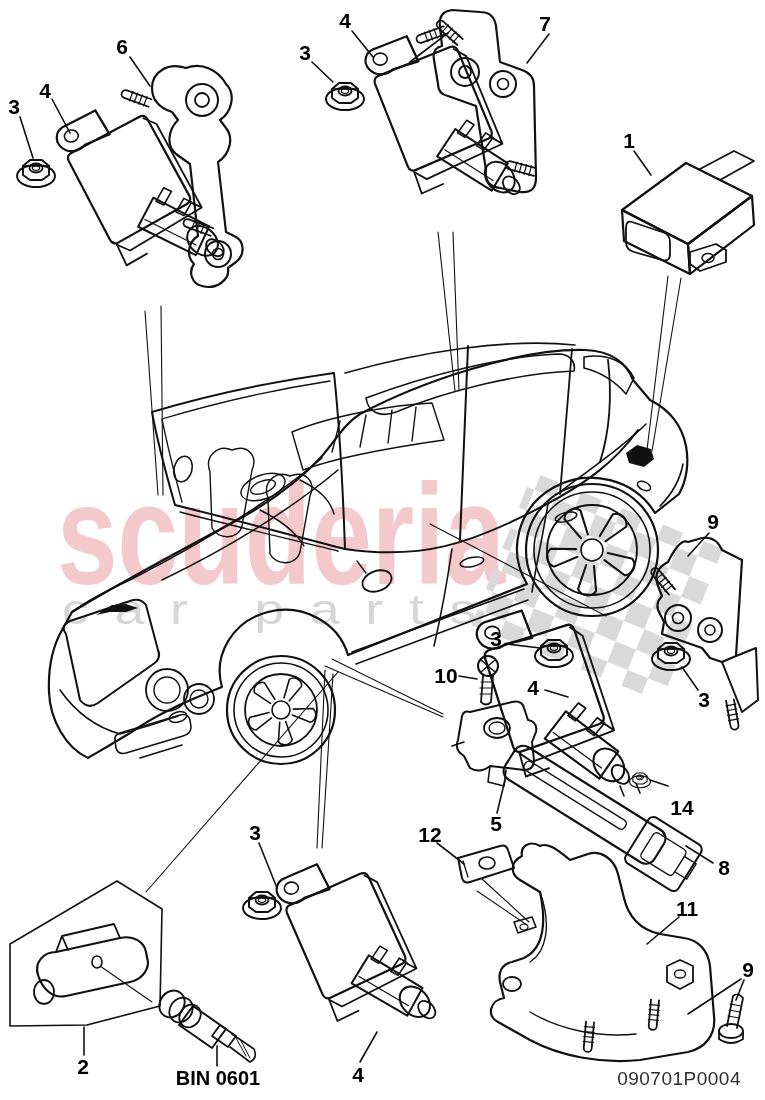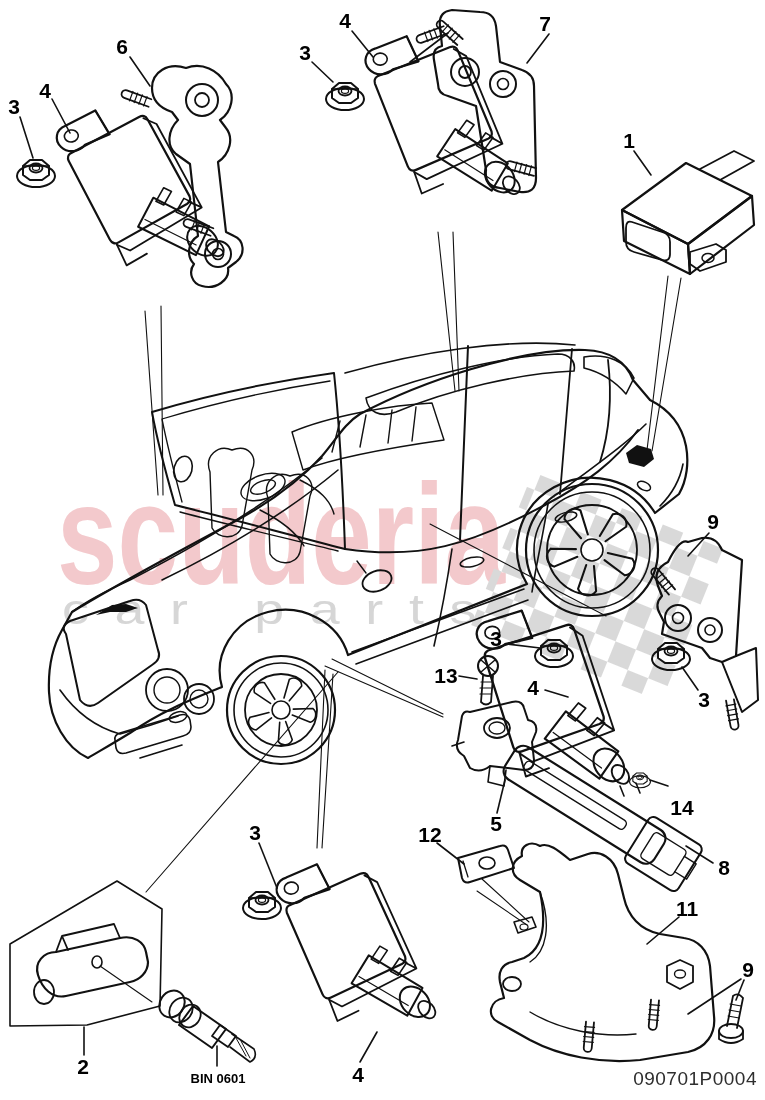--- a/index.html
+++ b/index.html
@@ -1,21 +1,21 @@
 <!DOCTYPE html>
 <html><head>
 <meta charset="utf-8">
 <style>
   html,body{margin:0;padding:0;background:#fff;}
   .stage{position:relative;width:765px;height:1100px;background:#ffffff;overflow:hidden;
          font-family:"Liberation Sans",sans-serif;}
   .stage svg{position:absolute;left:0;top:0;}
   .callout{position:absolute;transform:translate(-50%,-50%);font-weight:bold;font-size:21px;
            color:#000;line-height:1;}
-  .bin-label{position:absolute;transform:translate(-50%,-50%);font-weight:bold;font-size:13px;color:#000;}
+  .bin-label{position:absolute;transform:translate(-50%,-50%);font-weight:bold;font-size:20px;color:#000;}
   .drawing-number{position:absolute;font-size:19px;color:#2e2e2e;letter-spacing:.5px;}
   .ln{stroke:#111;fill:none;stroke-linecap:round;stroke-linejoin:round;}
 </style>
 </head>
 <body>
 
 <div class="stage">
 
 <svg width="765" height="1100" viewBox="0 0 765 1100">
   <defs>
@@ -302,31 +302,31 @@
 <div>
       <div class="callout" style="left: 122px; top: 46px;">6</div>
       <div class="callout" style="left: 45px; top: 90px;">4</div>
       <div class="callout" style="left: 14px; top: 106px;">3</div>
       <div class="callout" style="left: 345px; top: 20px;">4</div>
       <div class="callout" style="left: 305px; top: 52px;">3</div>
       <div class="callout" style="left: 545px; top: 23px;">7</div>
       <div class="callout" style="left: 629px; top: 140px;">1</div>
       <div class="callout" style="left: 713px; top: 521px;">9</div>
       <div class="callout" style="left: 496px; top: 638px;">3</div>
-      <div class="callout" style="left: 446px; top: 675px;">13</div>
+      <div class="callout" style="left: 446px; top: 675px;">10</div>
       <div class="callout" style="left: 533px; top: 687px;">4</div>
       <div class="callout" style="left: 704px; top: 699px;">3</div>
       <div class="callout" style="left: 496px; top: 823px;">5</div>
       <div class="callout" style="left: 682px; top: 787px; margin-top: 20px;">14</div>
       <div class="callout" style="left: 724px; top: 867px;">8</div>
       <div class="callout" style="left: 430px; top: 834px; text-align: right;">12</div>
       <div class="callout" style="left: 687px; top: 908px;">11</div>
       <div class="callout" style="left: 748px; top: 969px;">9</div>
       <div class="callout" style="left: 255px; top: 832px;">3</div>
       <div class="callout" style="left: 358px; top: 1074px;">4</div>
       <div class="callout" style="left: 83px; top: 1066px;">2</div>
     </div>
 
 <div class="bin-label" style="left:218px;top:1078px;">BIN 0601</div>
 
-<div class="drawing-number" style="right:8px;top:1068px;">090701P0004</div>
+<div class="drawing-number" style="right:24px;top:1068px;">090701P0004</div>
 
 </div>
 
 </body></html>

